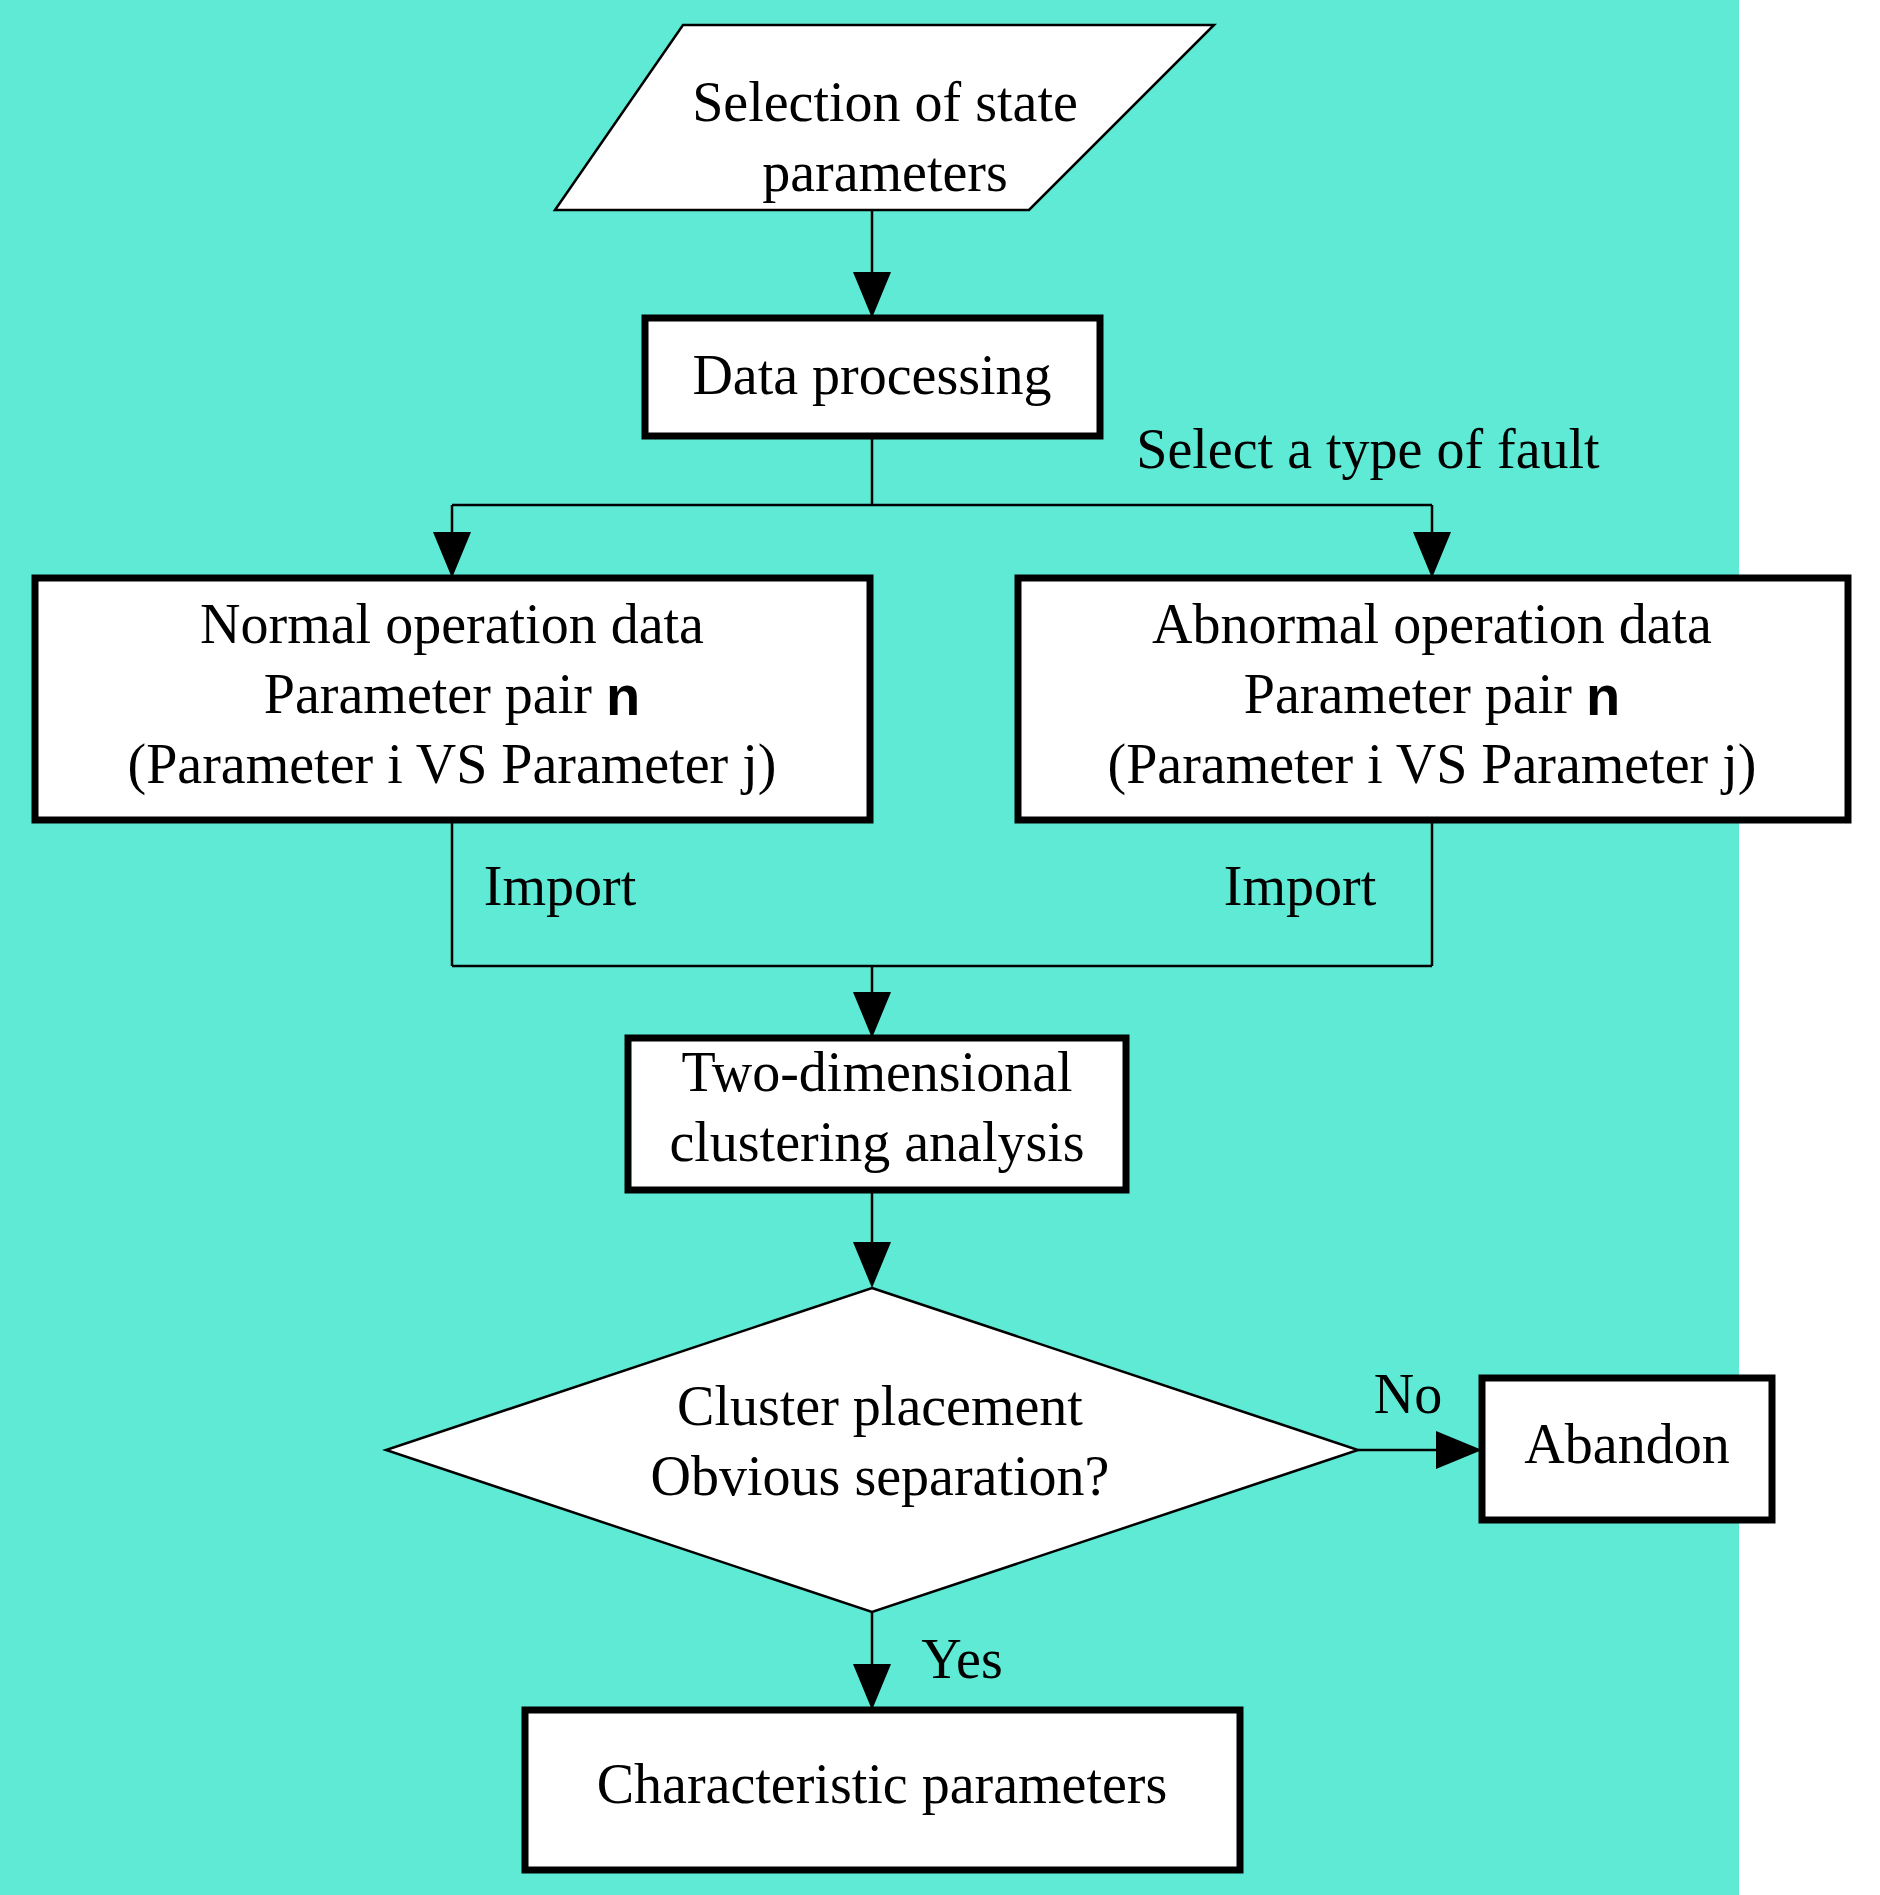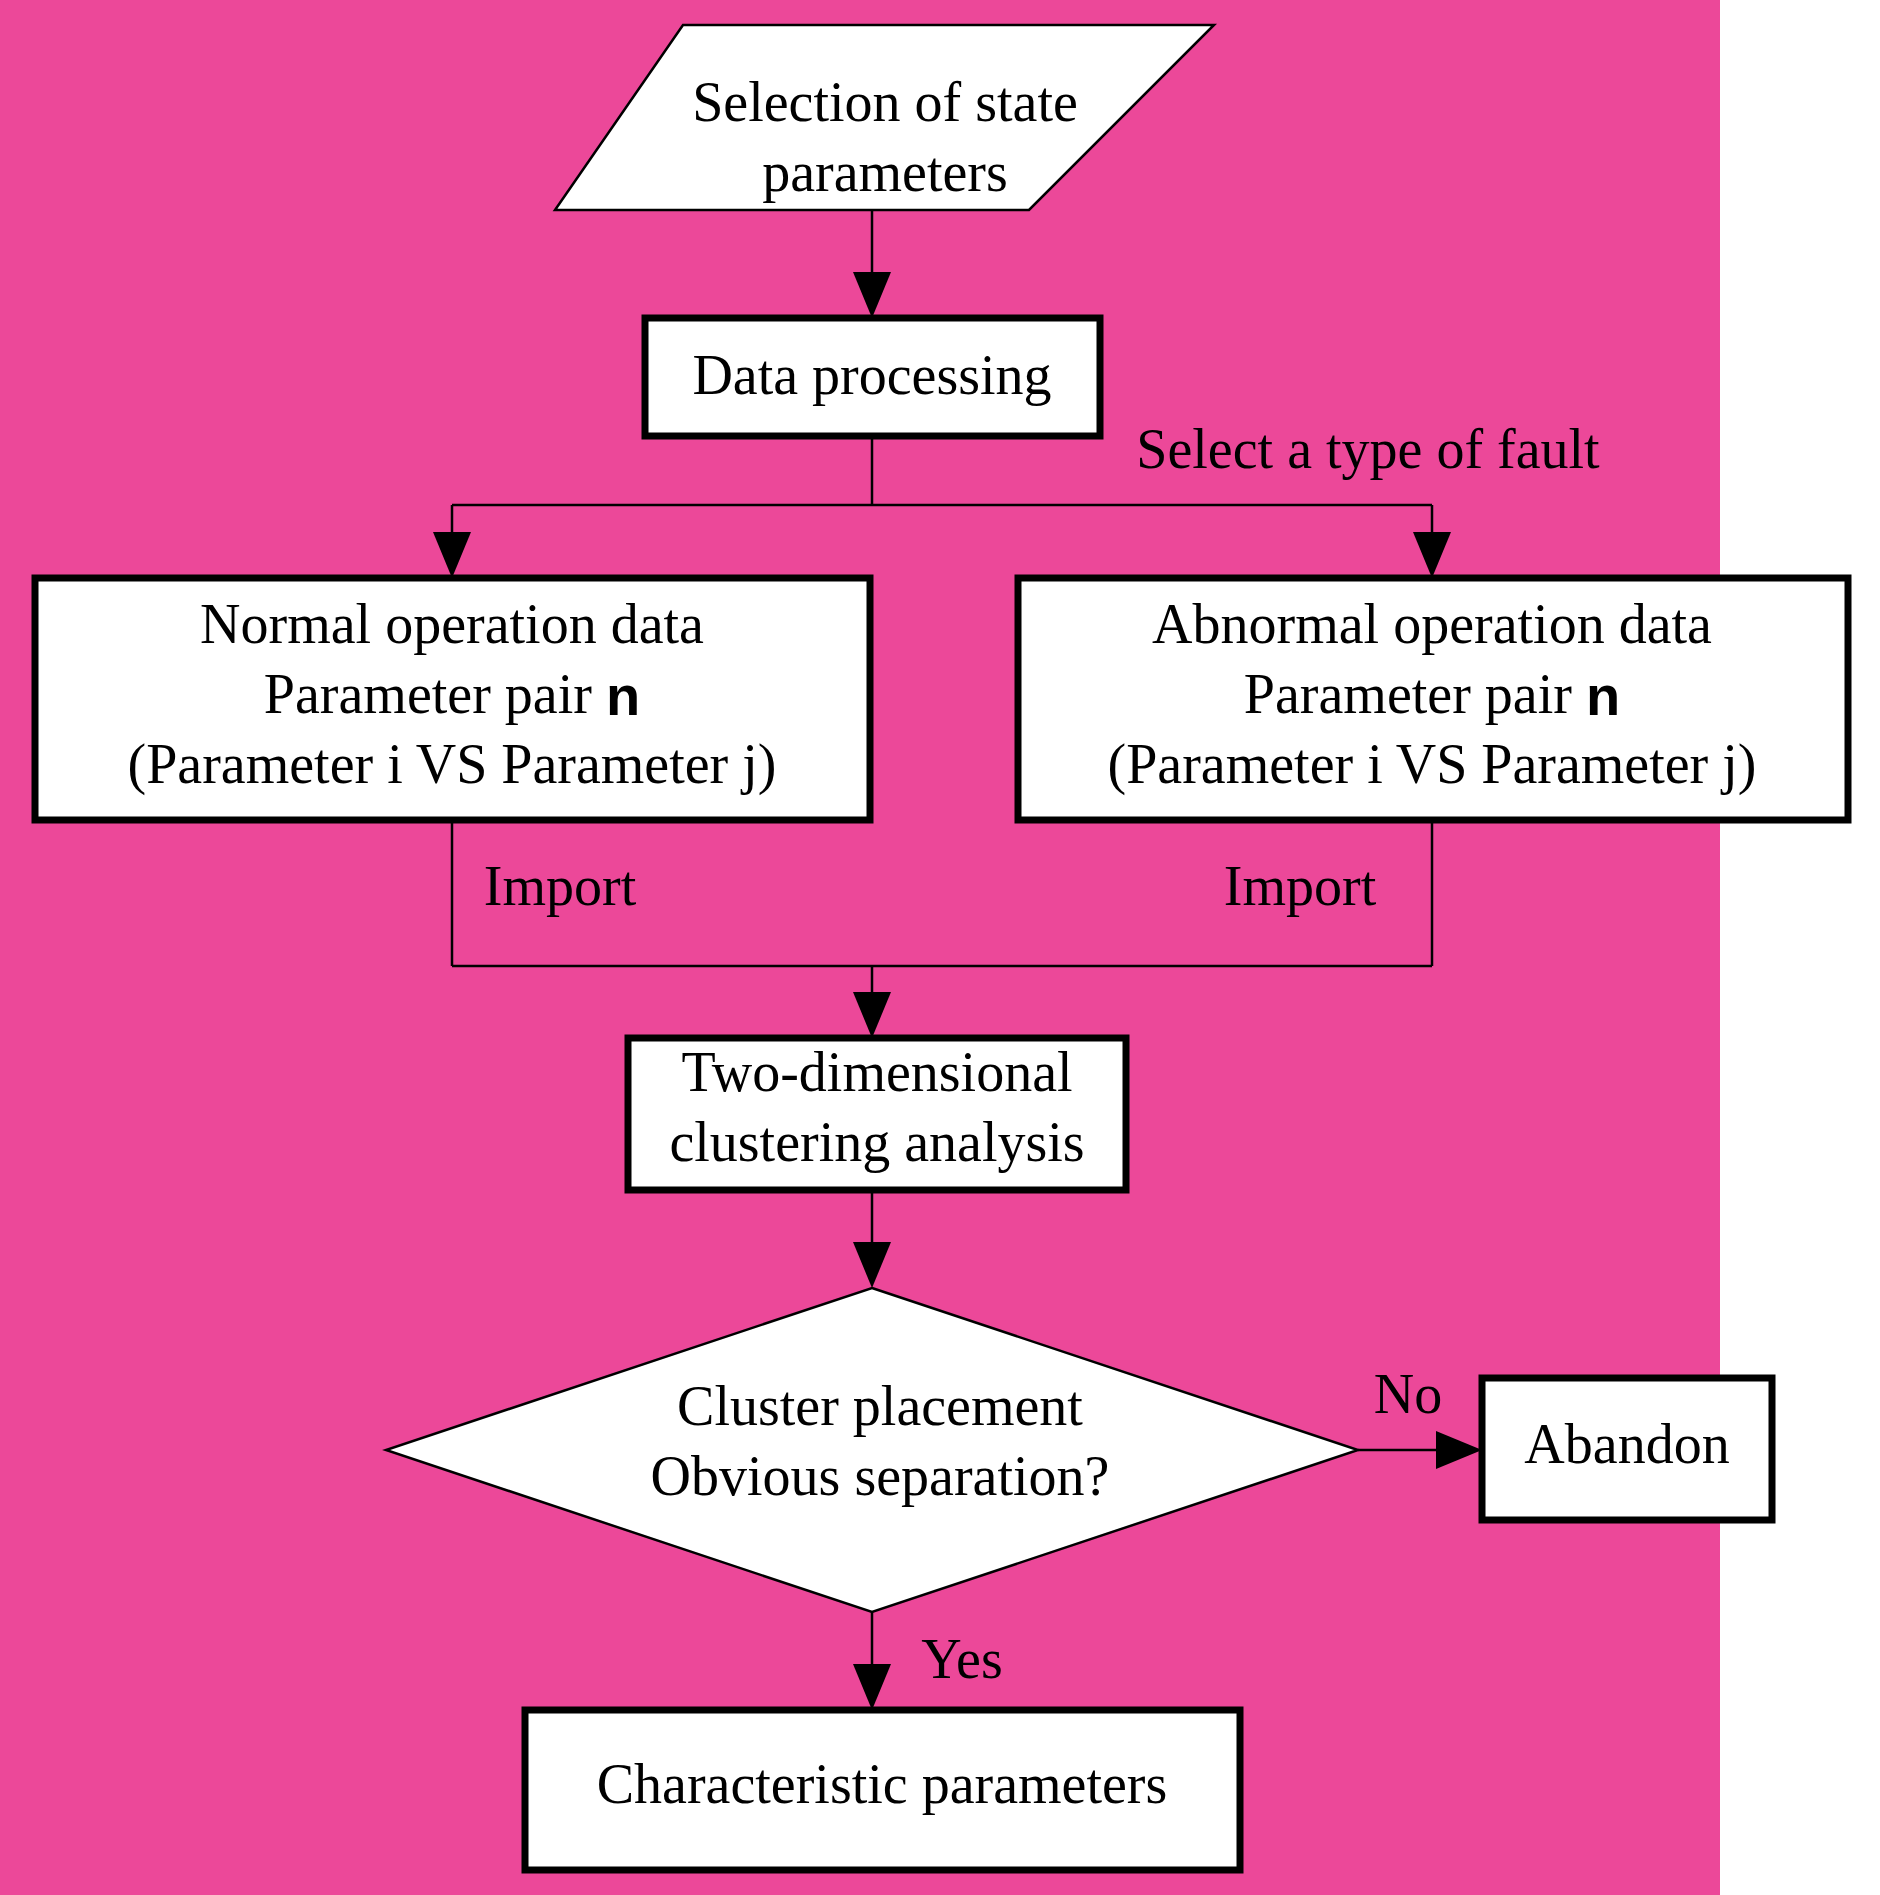--- a/index.html
+++ b/index.html
@@ -4,22 +4,23 @@
 <style>
   html, body {
     margin: 0;
     padding: 0;
     background: #ffffff;
   }
   #flowchart-root {
     position: relative;
     width: 1720px;
     height: 1895px;
-    background: #ec4899;
+    background: #5eead4;
     font-family: "Liberation Serif", "DejaVu Serif", serif;
+    padding-left: 19px;
   }
   svg.chart-surface {
     position: absolute;
     top: 0;
     left: 0;
     width: 1880px;
     height: 1895px;
     display: block;
   }
   .node-text {

